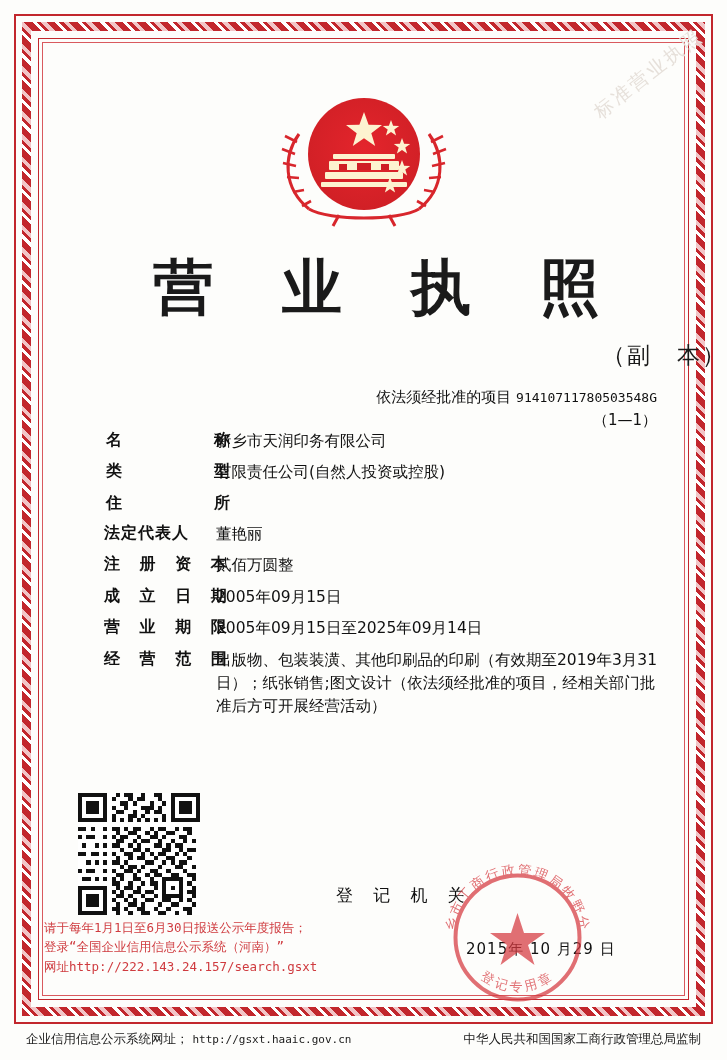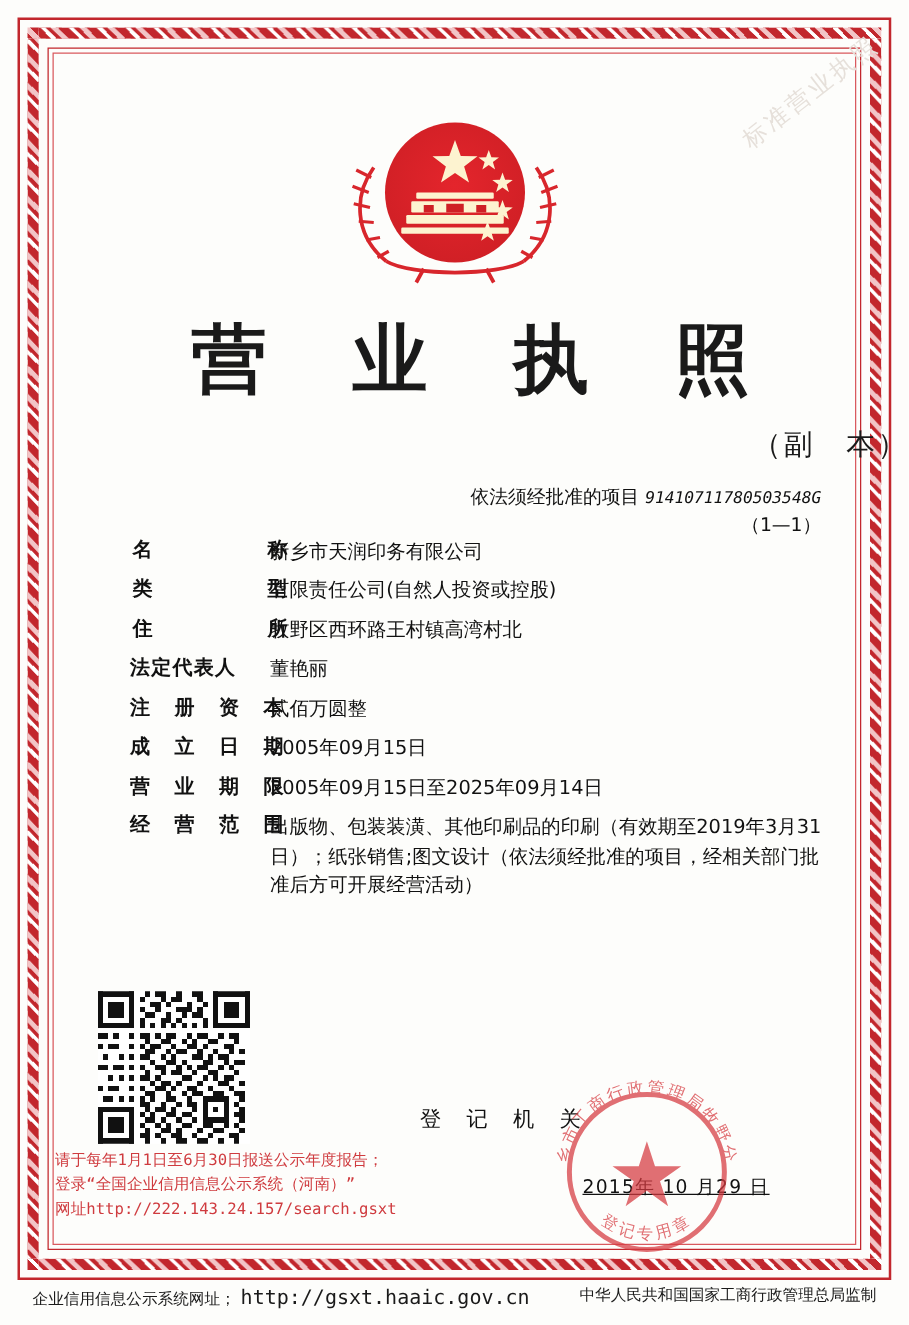--- a/index.html
+++ b/index.html
@@ -123,21 +123,20 @@
     top: 388px;
     font-family: "DejaVu Sans", sans-serif;
     font-size: 15px;
     color: #111;
     white-space: nowrap;
   }
   .credit-line .code {
     font-family: "DejaVu Sans Mono", monospace;
     font-size: 13px;
     letter-spacing: 0px;
-    font-style: italic;
   }
   .page-no {
     position: absolute;
     right: 70px;
     top: 411px;
     font-family: "DejaVu Sans", sans-serif;
     font-size: 15px;
     color: #111;
     text-align: center;
   }
@@ -211,21 +210,20 @@
     color: #111;
   }
   .reg-date {
     position: absolute;
     left: 466px;
     top: 940px;
     font-family: "DejaVu Sans", sans-serif;
     font-size: 15px;
     color: #111;
     letter-spacing: 1px;
-    text-decoration: underline;
   }
 
   
   .seal {
     position: absolute;
     left: 435px;
     top: 855px;
     width: 165px;
     height: 165px;
     opacity: 0.72;
@@ -237,21 +235,21 @@
     position: absolute;
     left: 26px;
     right: 26px;
     bottom: 12px;
     display: flex;
     justify-content: space-between;
     font-family: "DejaVu Sans", sans-serif;
     font-size: 12.5px;
     color: #1a1a1a;
   }
-  .footer .url { font-family: "DejaVu Sans Mono", monospace; font-size: 16px; }
+  .footer .url { font-family: "DejaVu Sans Mono", monospace; font-size: 11px; }
 </style>
 </head>
 <body>
 
 <div id="page">
 
   <div class="border-outer"></div>
   <div class="border-mid"></div>
   <div class="border-inner"></div>
   <div class="border-inner2"></div>
@@ -325,21 +323,20 @@
       <div class="field-value">新乡市天润印务有限公司</div>
     </div>
 
     <div class="field">
       <div class="field-label sp4">类　　型</div>
       <div class="field-value">有限责任公司(自然人投资或控股)</div>
     </div>
 
     <div class="field">
       <div class="field-label sp4">住　　所</div>
-      <div class="field-value">牧野区西环路王村镇高湾村北</div>
     </div>
 
     <div class="field">
       <div class="field-label sp0">法定代表人</div>
       <div class="field-value">董艳丽</div>
     </div>
 
     <div class="field">
       <div class="field-label sp3">注 册 资 本</div>
       <div class="field-value">贰佰万圆整</div>

